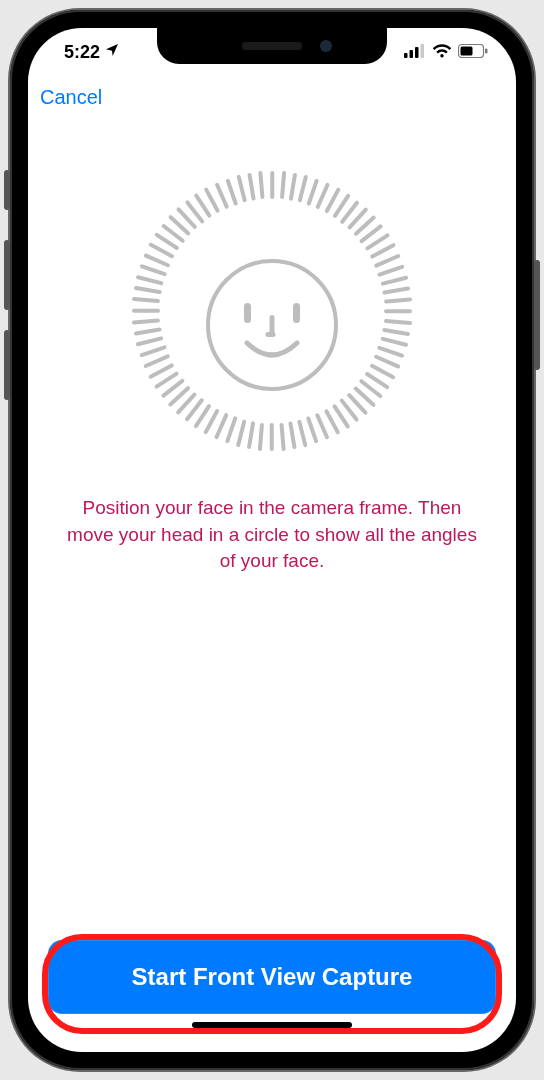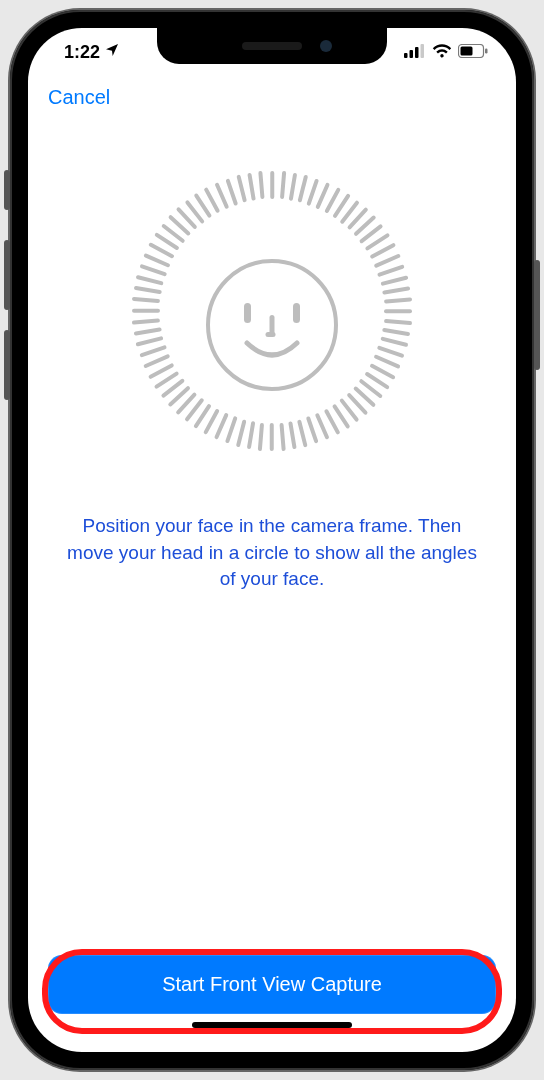--- a/index.html
+++ b/index.html
@@ -73,21 +73,21 @@
     align-items: center;
     padding: 0 28px 0 36px;
     font-size: 18px;
     font-weight: 600;
     color: #000;
   }
   .status-left { display: flex; align-items: center; gap: 4px; }
   .status-right { display: flex; align-items: center; gap: 6px; }
 
   .nav-bar {
-    padding: 10px 20px;
+    padding: 10px 12px;
     font-size: 20px;
   }
   .cancel-link { color: #007aff; }
 
   .content {
     flex: 1;
     display: flex;
     flex-direction: column;
     align-items: center;
     padding: 0 30px;
@@ -157,50 +157,49 @@
     position:absolute; bottom:24px; left:50%; transform:translateX(-50%);
   }
 
   .title {
     margin-top: 68px;
     font-size: 34px;
     font-weight: 700;
     color: #000;
   }
   .subtitle {
-    margin-top: 18px;
     font-size: 19px;
     line-height: 1.4;
-    color: #1d4ed8;
+    color: #be185d;
     text-align: center;
     max-width: 430px;
   }
 
   .bottom {
     padding: 0 20px 24px;
     position: relative;
   }
   .highlight-ring {
     position: absolute;
     left: 14px; right: 14px;
     top: -6px;
     bottom: 18px;
     border: 6px solid #ff1a1a;
     border-radius: 40px;
     pointer-events: none;
   }
   .primary-btn {
     width: 100%;
-    height: 59px;
+    height: 74px;
     background: #007aff;
     border: none;
     border-radius: 14px;
     color: #fff;
-    font-size: 20px;
-    font-weight: 400;
+    font-size: 24px;
+    font-weight: 700;
     box-shadow: inset 0 0 0 1px rgba(255,255,255,0.15);
   }
   .home-indicator {
     width: 160px;
     height: 6px;
     background: #000;
     border-radius: 4px;
     margin: 8px auto 0;
   }
 
@@ -217,21 +216,21 @@
   <div class="side-btn btn-power"></div>
 
   <div class="screen">
     <div class="notch">
       <div class="speaker"></div>
       <div class="camera"></div>
     </div>
 
     <div class="status-bar">
       <div class="status-left">
-        <span>1:22</span>
+        <span>5:22</span>
         <span class="loc-icon">
           <svg width="16" height="16" viewBox="0 0 24 24">
               <path d="M3 11 L21 3 L13 21 L12 13 Z" fill="#000"></path>
             </svg>
         </span>
       </div>
       <div class="status-right">
         <span class="sig-icon">
           <svg width="22" height="14" viewBox="0 0 22 14">
             <rect x="0" y="9" width="3.5" height="5" rx="1" fill="#000"></rect>

